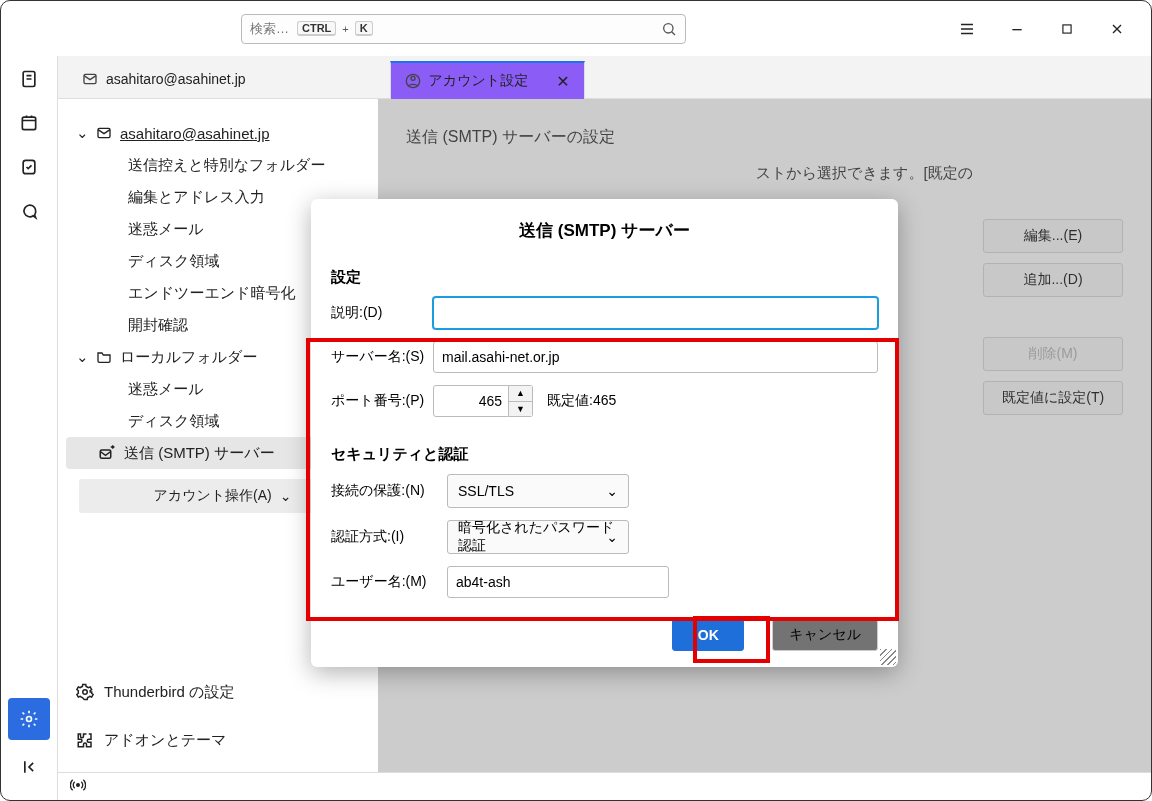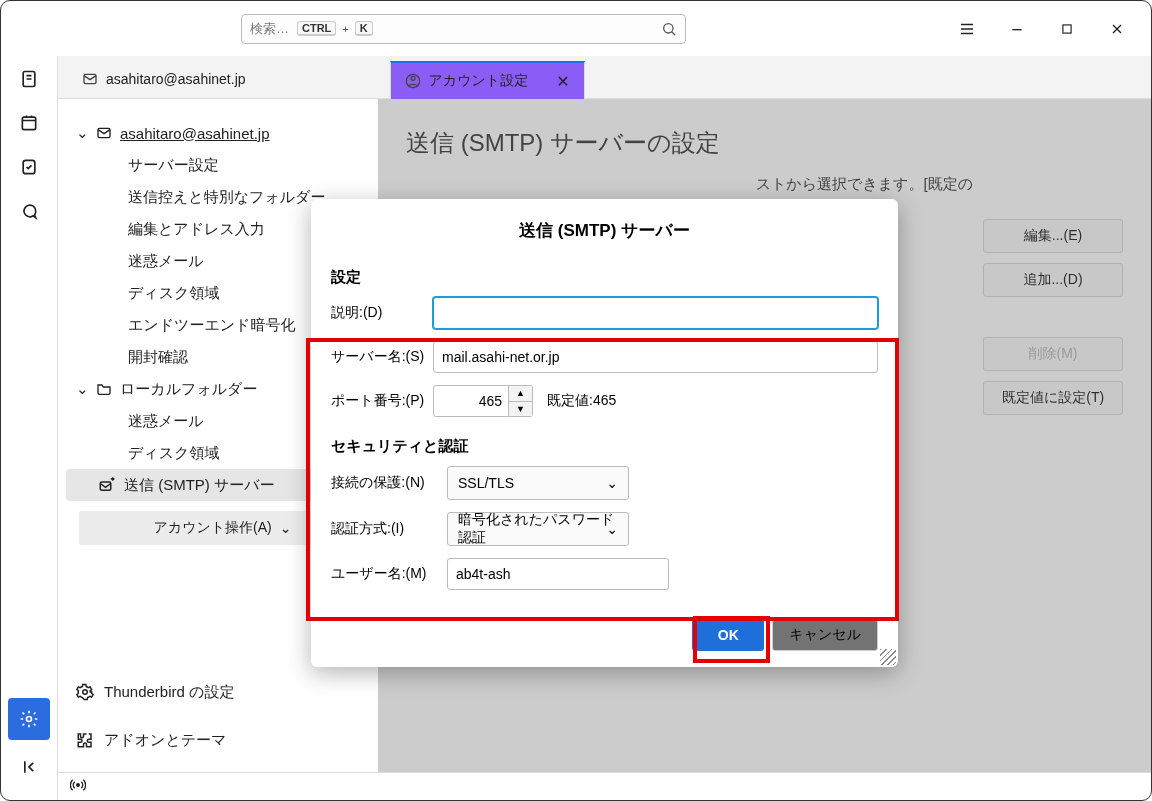--- a/index.html
+++ b/index.html
@@ -40,21 +40,21 @@
 .tree-item.selected { background: #e6e6e6; }
 .tree-item.account { font-weight: 400; }
 .tree-item .label-underline { text-decoration: underline; }
 .tree-item .chev { width: 12px; display: inline-block; }
 .account-ops { background: #ececec; height: 34px; display: flex; align-items: center; justify-content: center; margin: 10px 4px 0 13px; border-radius: 3px; font-size: 14px; }
 .sidebar .bottom-items { margin-top: auto; padding-left: 10px; }
 .bottom-items .row { display: flex; align-items: center; gap: 10px; height: 48px; font-size: 15px; }
 
 .panel { flex: 1; background: #f4f4f4; padding: 28px 28px; position: relative; min-width: 0; }
 .panel-overlay { position: absolute; inset: 0; background: rgba(130,130,130,0.35); }
-.panel h1 { font-size: 24px; font-weight: 400; color: #222; margin-bottom: 16px; }
+.panel h1 { font-size: 16px; font-weight: 400; color: #222; margin-bottom: 16px; }
 .panel .desc { font-size: 15px; color: #222; }
 .panel .side-buttons { position: absolute; right: 28px; top: 120px; width: 140px; display: flex; flex-direction: column; gap: 10px; }
 .side-buttons .btn { height: 34px; background: #eee; border: 1px solid #ccc; border-radius: 3px; display: flex; align-items: center; justify-content: center; font-size: 14px; }
 .side-buttons .btn.disabled { color: #aaa; }
 
 .statusbar { height: 28px; border-top: 1px solid #ddd; display: flex; align-items: center; padding-left: 12px; font-size: 13px; }
 
 
 .dialog { position: absolute; left: 310px; top: 198px; width: 587px; height: 468px; background: #fff; border-radius: 6px; box-shadow: 0 6px 24px rgba(0,0,0,0.3); z-index: 50; padding: 20px 20px 16px 20px; display: flex; flex-direction: column; }
 .dialog .resizer { position: absolute; right: 2px; bottom: 2px; width: 16px; height: 16px; background: repeating-linear-gradient(135deg,#888 0 1px,transparent 1px 4px); }
@@ -66,21 +66,21 @@
 .form-row input.focused { border: 1px solid #1a9de0; box-shadow: 0 0 0 1px #1a9de0; }
 .form-row .portwrap { display: flex; align-items: center; }
 .form-row .portwrap input { width: 76px; text-align: right; padding-right: 6px; height: 32px; border: 1px solid #bbb; border-radius: 3px 0 0 3px; }
 .spinner { width: 24px; height: 32px; border: 1px solid #bbb; border-left: none; border-radius: 0 3px 3px 0; display: flex; flex-direction: column; }
 .spinner div { flex: 1; display: flex; align-items: center; justify-content: center; font-size: 9px; background: #f3f3f3; }
 .spinner div:first-child { border-bottom: 1px solid #bbb; }
 .default-port { margin-left: 6px; font-size: 14px; }
 .select { height: 34px; border: 1px solid #bbb; border-radius: 3px; display: flex; align-items: center; padding: 0 10px; font-size: 14px; background: #fafafa; position: relative; }
 .select .chev-down { position: absolute; right: 10px; }
 .select.wide { width: 182px; }
-.dlg-buttons { margin-top: auto; display: flex; justify-content: flex-end; gap: 8px; }
+.dlg-buttons { margin-top: auto; display: flex; justify-content: flex-end; gap: 28px; }
 .dlg-buttons .btn { height: 32px; min-width: 72px; padding: 0 16px; border-radius: 3px; display: flex; align-items: center; justify-content: center; font-size: 14px; border: 1px solid #ccc; background: #737373; }
 .dlg-buttons .btn.primary { background: #1e6fd9; color: #fff; border-color: #1e6fd9; font-weight: 700; }
 
 
 .hl { position: absolute; border: 4px solid #e40000; pointer-events: none; z-index: 60; }
 .hl.form-area { left: 305px; top: 337px; width: 593px; height: 283px; }
 .hl.ok-area { left: 692px; top: 615px; width: 77px; height: 47px; }
 
 .rail-mail-icon { position: absolute; left: 7px; top: -42px; width: 42px; height: 42px; display:flex;align-items:center;justify-content:center; }
 </style>
@@ -190,23 +190,20 @@
       <div class="content-row">
         <div class="sidebar">
           <div class="tree-item account">
             <span class="chev">⌄</span>
             <svg width="16" height="16" viewBox="0 0 24 24" fill="none" stroke="#222" stroke-width="2">
                 <rect x="3" y="5" width="18" height="14" rx="2"></rect>
                 <path d="M3 7l9 6 9-6"></path>
               </svg>
             <span class="label-underline">asahitaro@asahinet.jp</span>
           </div>
-          <div class="tree-item indent1">
-              <span>サーバー設定</span>
-            </div>
           <div class="tree-item indent1">
               <span>送信控えと特別なフォルダー</span>
             </div>
           <div class="tree-item indent1">
               <span>編集とアドレス入力</span>
             </div>
           <div class="tree-item indent1">
               <span>迷惑メール</span>
             </div>
           <div class="tree-item indent1">
@@ -307,21 +304,21 @@
       <div class="portwrap">
         <input type="text" value="465" style="">
         <div class="spinner">
             <div>▲</div>
             <div>▼</div>
           </div>
       </div>
       <span class="default-port"><span>既定値:</span><span>465</span></span>
     </div>
 
-    <div class="section-title" style="margin-top:8px">セキュリティと認証</div>
+    <div class="section-title" style="margin-top:16px">セキュリティと認証</div>
 
     <div class="form-row">
       <div class="lbl" style="width:108px">接続の保護:(N)</div>
       <div class="select wide">
         <span>SSL/TLS</span>
         <span class="chev-down">⌄</span>
       </div>
     </div>
     <div class="form-row">
       <div class="lbl" style="width:108px">認証方式:(I)</div>

